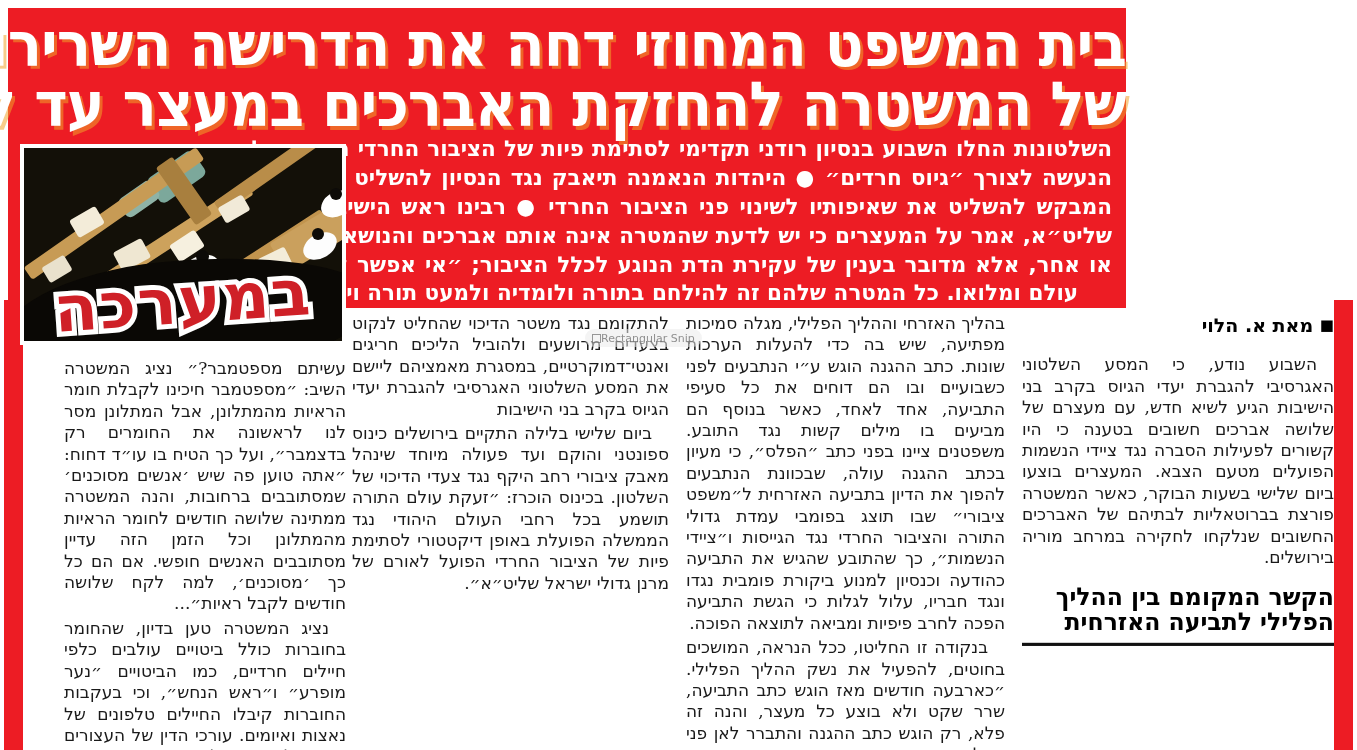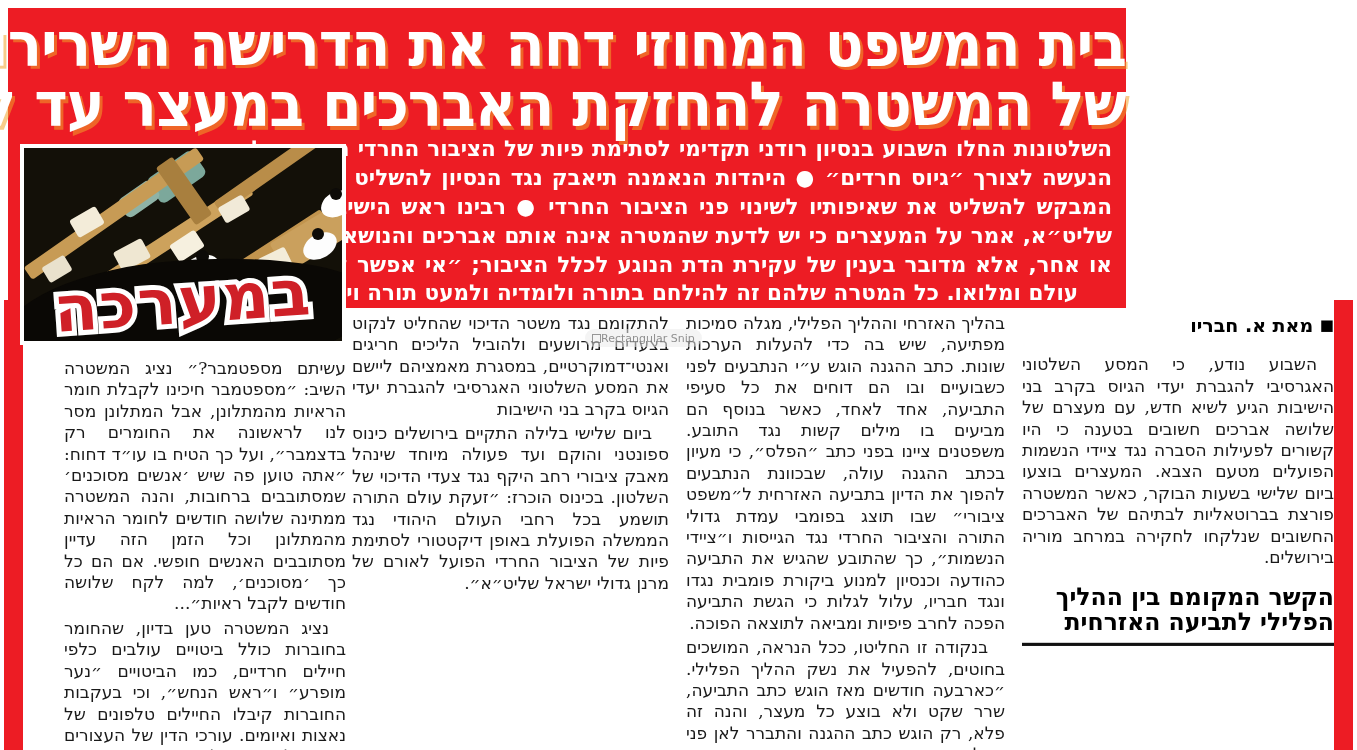--- a/index.html
+++ b/index.html
@@ -142,21 +142,21 @@
       </div>
     <div class="logo-wrap">
       <span class="logo-stroke">במערכה</span>
       <span class="logo-fill">במערכה</span>
     </div>
   </figure>
 
   <section class="col col1">
     <div class="byline">
       <span class="byline-square">■</span>
-      <span>מאת א. חבריו</span>
+      <span>מאת א. הלוי</span>
     </div>
     <p class="indent">השבוע נודע, כי המסע השלטוני האגרסיבי להגברת יעדי הגיוס בקרב בני הישיבות הגיע לשיא חדש, עם מעצרם של שלושה אברכים חשובים בטענה כי היו קשורים לפעילות הסברה נגד ציידי הנשמות הפועלים מטעם הצבא. המעצרים בוצעו ביום שלישי בשעות הבוקר, כאשר המשטרה פורצת בברוטאליות לבתיהם של האברכים החשובים שנלקחו לחקירה במרחב מוריה בירושלים.</p>
     <h2 class="subhead">
       <span>הקשר המקומם בין ההליך</span><br>
       <span>הפלילי לתביעה האזרחית</span>
     </h2>
 
   </section>
 
   <section class="col col2">

